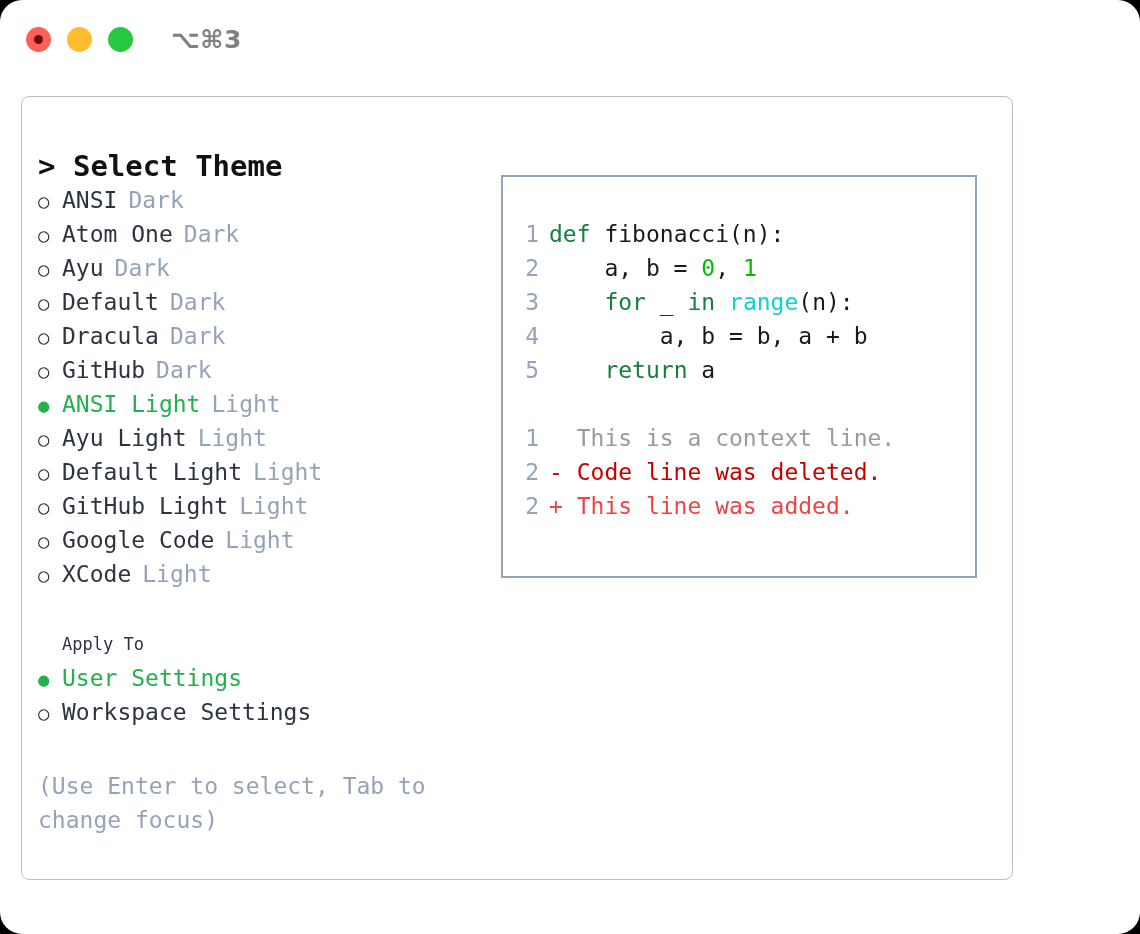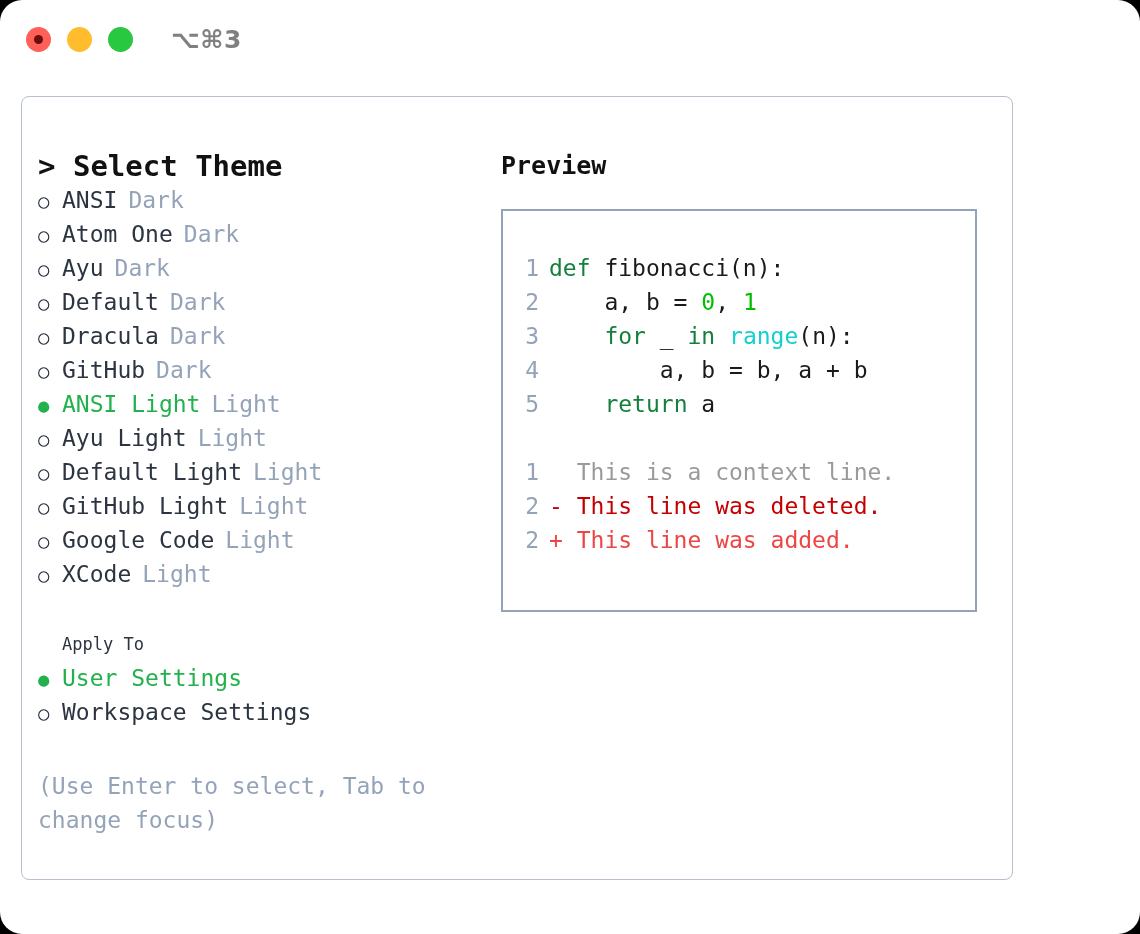--- a/index.html
+++ b/index.html
@@ -252,29 +252,28 @@
           <div class="list" id="apply-list">
               <div class="row selected"><span class="marker sel">●</span><span class="name">User Settings</span></div>
               <div class="row"><span class="marker">○</span><span class="name">Workspace Settings</span></div>
             </div>
         </div>
 
         <div class="hint">(Use Enter to select, Tab to change focus)</div>
       </div>
 
       <div class="col-right">
-        <div class="preview-title">Preview</div>
         <div class="code-box" id="code-box">
             <div class="code-line"><span class="lineno">1</span><span class="codetext"><span class="tok-kw">def</span><span class="tok-id"> fibonacci(n):</span></span></div>
             <div class="code-line"><span class="lineno">2</span><span class="codetext"><span class="tok-id">    a, b = </span><span class="tok-num">0</span><span class="tok-id">, </span><span class="tok-num">1</span></span></div>
             <div class="code-line"><span class="lineno">3</span><span class="codetext"><span class="tok-id">    </span><span class="tok-kw">for</span><span class="tok-id"> _ </span><span class="tok-kw">in</span><span class="tok-id"> </span><span class="tok-fn">range</span><span class="tok-id">(n):</span></span></div>
             <div class="code-line"><span class="lineno">4</span><span class="codetext"><span class="tok-id">        a, b = b, a + b</span></span></div>
             <div class="code-line"><span class="lineno">5</span><span class="codetext"><span class="tok-id">    </span><span class="tok-kw">return</span><span class="tok-id"> a</span></span></div>
             <div class="code-line blank"><span class="lineno"></span><span class="codetext"></span></div>
             <div class="code-line"><span class="lineno">1</span><span class="codetext"><span class="tok-ctx">  This is a context line.</span></span></div>
-            <div class="code-line"><span class="lineno">2</span><span class="codetext"><span class="tok-del">- This line was deleted.</span></span></div>
+            <div class="code-line"><span class="lineno">2</span><span class="codetext"><span class="tok-del">- Code line was deleted.</span></span></div>
             <div class="code-line"><span class="lineno">2</span><span class="codetext"><span class="tok-add">+ This line was added.</span></span></div>
           </div>
       </div>
 
     </div>
   </div>
 </div>
 
 </body></html>

